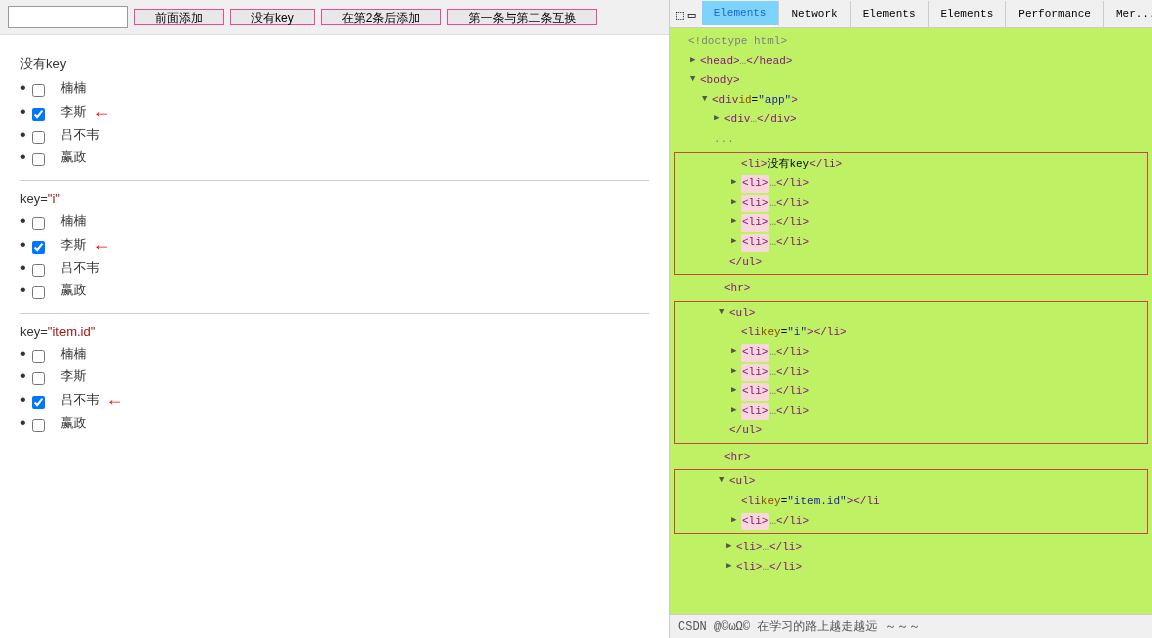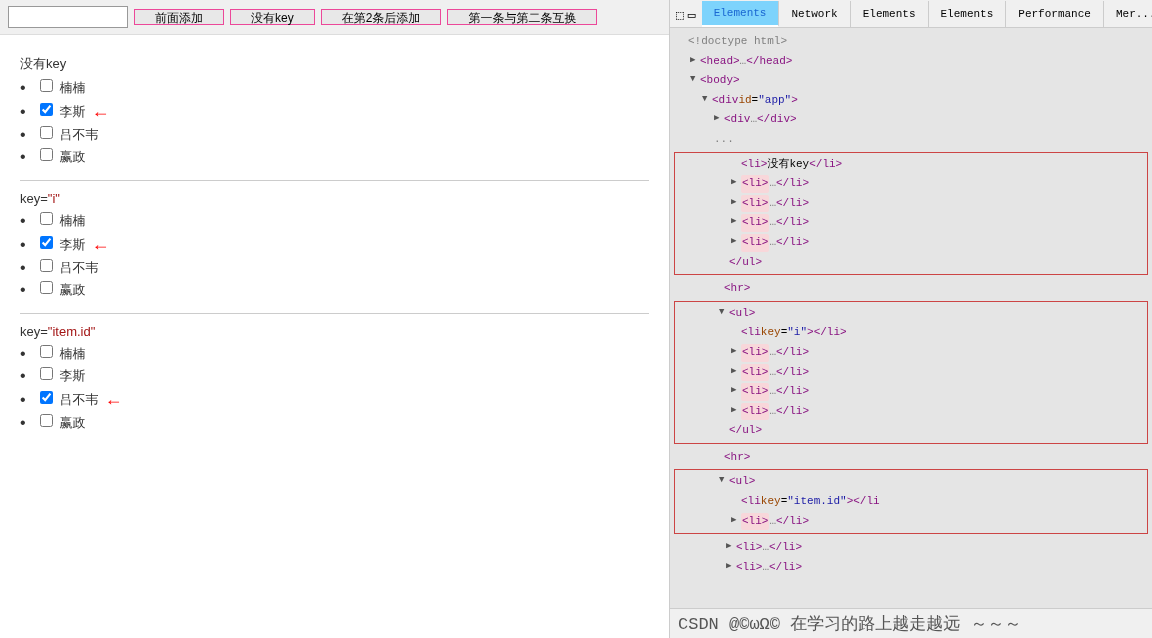--- a/index.html
+++ b/index.html
@@ -86,24 +86,23 @@
       font-size: 13px;
       color: #333;
     }
     .item-list li::before {
       content: "•";
       margin-right: 6px;
       font-size: 16px;
     }
     .item-list li label {
       display: flex;
-      align-items: flex-start;
-      gap: 7px;
+      align-items: flex-end;
+      gap: 16px;
       cursor: pointer;
-      margin-left: 8px;
     }
     .item-list li input[type="checkbox"] {
       width: 13px;
       height: 13px;
     }
     .red-arrow {
       display: inline-block;
       color: red;
       font-size: 18px;
       margin-left: 6px;
@@ -141,21 +140,21 @@
       background: #7dd3fc;
       border-bottom: 2px solid #fff;
       color: #1967d2;
       font-weight: 500;
     }
 
     .devtools-content {
       flex: 1;
       overflow-y: auto;
       padding: 4px 0;
-      background: #e5e5e5;
+      background: #bef264;
     }
 
     .html-line {
       padding: 1px 8px;
       display: flex;
       align-items: flex-start;
       line-height: 1.6;
       white-space: nowrap;
     }
 
@@ -185,21 +184,21 @@
     .highlight-pink {
       background: #f8d7da;
       border-radius: 2px;
       padding: 0 1px;
     }
 
     .footer-bar {
       background: #f0f0f0;
       border-top: 1px solid #ccc;
       padding: 3px 8px;
-      font-size: 17px;
+      font-size: 12px;
       color: #555;
       white-space: nowrap;
       overflow: hidden;
     }
   </style>
 </head>
 <body>
 
 <div class="left-panel">
   <div class="toolbar">

